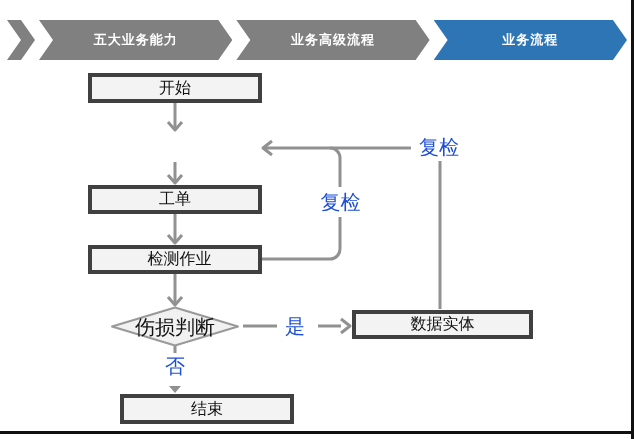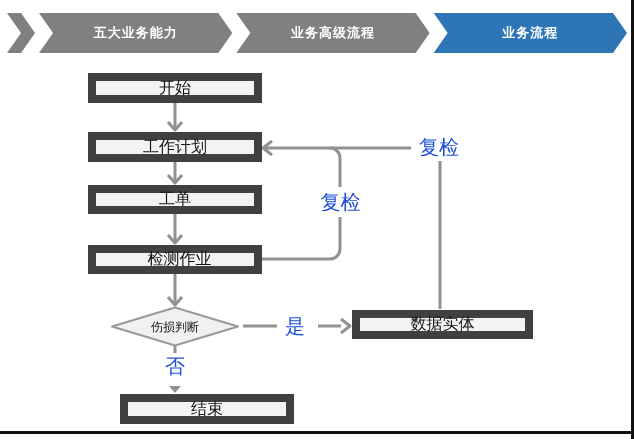--- a/index.html
+++ b/index.html
@@ -5,45 +5,45 @@
   html,body{margin:0;padding:0;background:#fff;}
   #stage{
     position:relative;width:634px;height:439px;background:#ffffff;overflow:hidden;
     font-family:"Liberation Sans",sans-serif;
   }
   
   .edge-bottom{position:absolute;left:0;top:431px;width:634px;height:3px;background:#111;}
   .edge-right{position:absolute;left:631px;top:0;width:3px;height:439px;background:#111;}
 
   
-  .crumbs{position:absolute;left:7px;top:13px;width:620px;height:40px;display:flex;gap:4px;}
+  .crumbs{position:absolute;left:7px;top:20px;width:620px;height:40px;display:flex;gap:4px;}
   .chev{
     background:#808080;color:#fff;font-size:13px;font-weight:bold;letter-spacing:1px;
     display:flex;align-items:center;justify-content:center;flex:1 1 0;
     clip-path:polygon(0 0, calc(100% - 14px) 0, 100% 50%, calc(100% - 14px) 100%, 0 100%, 14px 50%);
     white-space:nowrap;cursor:default;
   }
   .chev.band{flex:0 0 28px;}
   .chev.active{background:#2e75b6;text-align:right;}
 
   
   svg.wires{position:absolute;left:0;top:0;}
   .node{
-    position:absolute;background:#f3f3f3;border:8px solid #404040;box-sizing:border-box;
+    position:absolute;background:#f3f3f3;border:4px solid #404040;box-sizing:border-box;
     display:flex;align-items:center;justify-content:center;
     font-size:16px;color:#111;
   }
   .edge-label{
     position:absolute;display:flex;align-items:center;justify-content:center;
     font-size:20px;color:#1d4ed8;
   }
   .edge-label.masked{background:#fff;}
   .diamond-label{
     position:absolute;left:112px;top:308px;width:126px;height:38px;
-    display:flex;align-items:center;justify-content:center;font-size:12px;color:#111;
+    display:flex;align-items:center;justify-content:center;font-size:20px;color:#111;
   }
 </style>
 </head>
 <body>
 
 <div id="stage">
 
   <div class="crumbs">
     <div class="chev band"></div>
     <div class="chev">五大业务能力</div>
@@ -90,21 +90,20 @@
         <path d="M440 148 L264 148"></path>
           <path d="M272 141 L263 148 L272 155"></path>
         <path d="M440 148 L440 309"></path>
       </g>
 
       <polygon points="112,326.5 175,307.5 238,326.5 175,345.5" fill="#f1f1f1" stroke="#999999" stroke-width="2"></polygon>
     </g>
   </svg>
 
   <div class="node" style="left:88px;top:73px;width:174px;height:30px;">开始</div>
-  <div class="node" style="left:88px;top:132px;width:174px;height:30px;">工作计划</div>
   <div class="node" style="left:88px;top:185px;width:174px;height:29px;">工单</div>
   <div class="node" style="left:88px;top:245px;width:174px;height:29px;padding-left:9px;">检测作业</div>
   <div class="node" style="left:352px;top:310px;width:181px;height:29px;">数据实体</div>
   <div class="node" style="left:88px;top:394px;width:174px;height:30px;margin-left:32px;">结束</div>
 
   <div class="diamond-label">伤损判断</div>
 
   <div class="edge-label" style="left:282px;top:316px;width:26px;height:20px;">是</div>
   <div class="edge-label" style="left:163px;top:356px;width:24px;height:20px;">否</div>
   <div class="edge-label masked" style="left:317px;top:187px;width:47px;height:30px;">复检</div>

